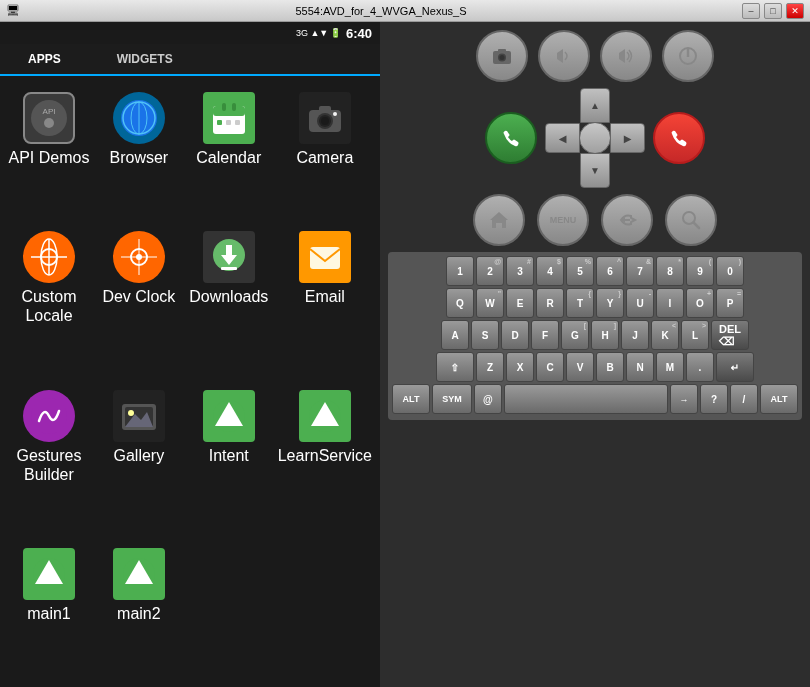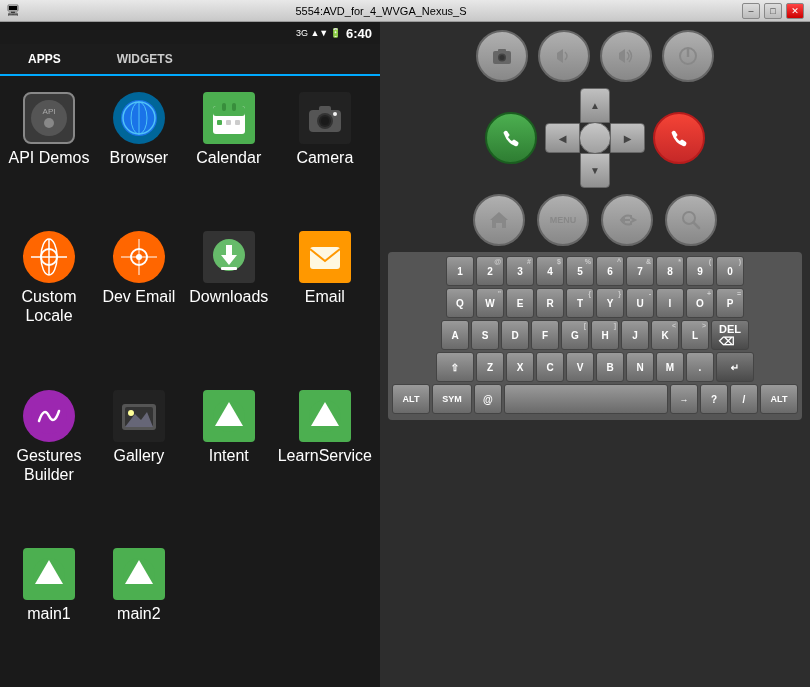--- a/index.html
+++ b/index.html
@@ -373,21 +373,21 @@
         <div class="app-item">
           <div class="app-icon" style="background:#ff6600;border-radius:50%;">
             <svg class="app-svg" viewBox="0 0 40 40">
                 <circle cx="20" cy="20" r="18" fill="#ff6600"></circle>
                 <circle cx="20" cy="20" r="8" fill="none" stroke="white" stroke-width="2"></circle>
                 <circle cx="20" cy="20" r="3" fill="white"></circle>
                 <line x1="20" y1="2" x2="20" y2="38" stroke="white" stroke-width="1"></line>
                 <line x1="2" y1="20" x2="38" y2="20" stroke="white" stroke-width="1"></line>
               </svg>
           </div>
-          <span class="app-label">Dev Email</span>
+          <span class="app-label">Dev Clock</span>
         </div>
 
         <div class="app-item">
           <div class="app-icon" style="background:#333;border-radius:4px;">
             <svg class="app-svg" viewBox="0 0 40 40">
                 <circle cx="20" cy="18" r="16" fill="#66bb6a"></circle>
                 <polygon points="20,28 12,18 28,18" fill="white"></polygon>
                 <rect x="17" y="8" width="6" height="12" fill="white"></rect>
                 <rect x="12" y="30" width="16" height="3" rx="1" fill="white"></rect>
               </svg>

